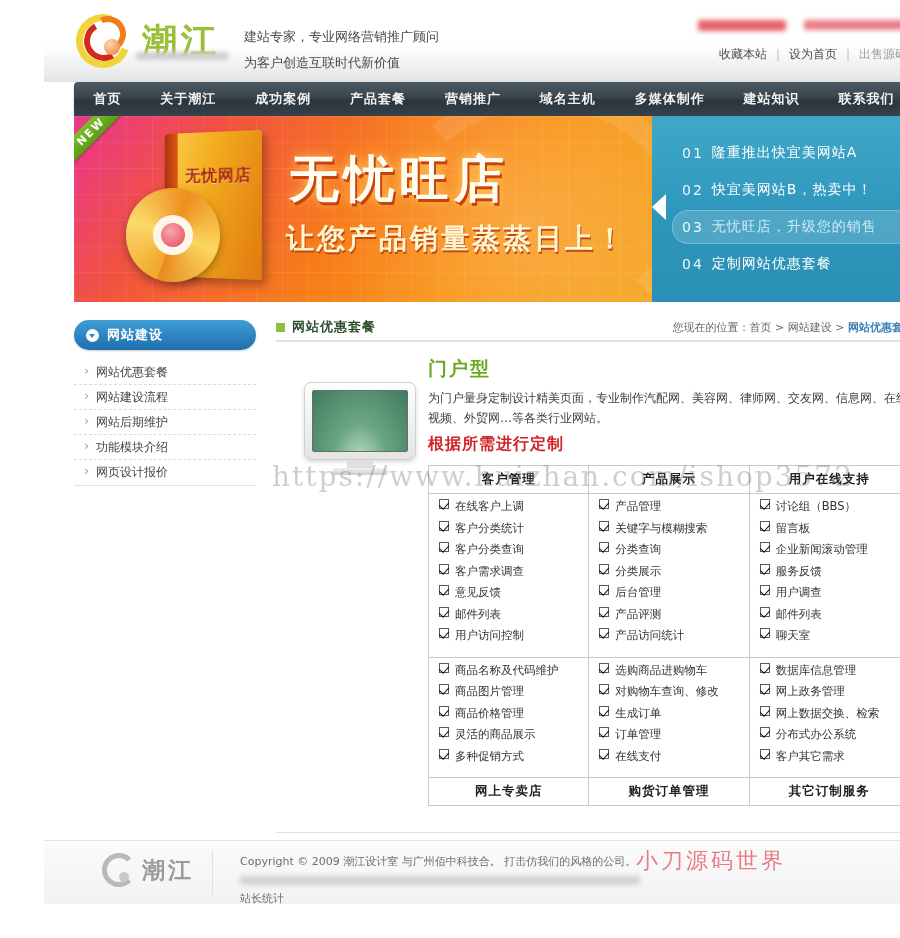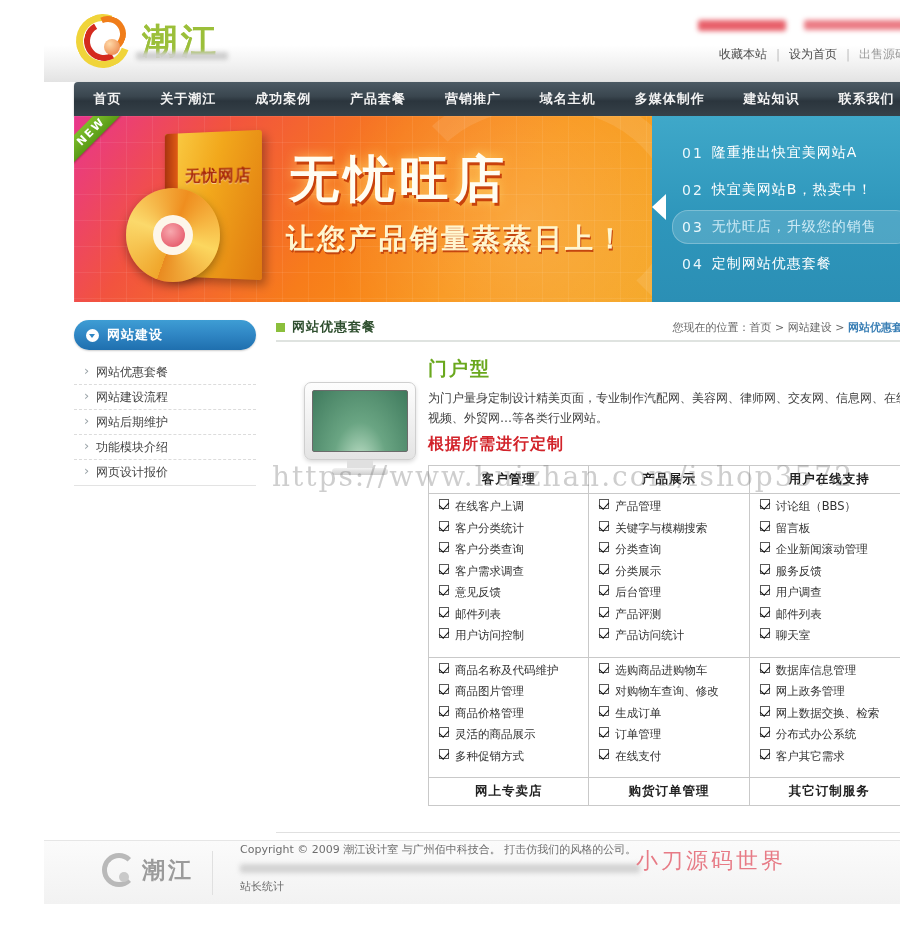--- a/index.html
+++ b/index.html
@@ -195,21 +195,21 @@
   
   .footer { position: absolute; left: 0; top: 840px; width: 900px; height: 64px;
     background: linear-gradient(to bottom, #fbfbfb, #f2f2f2); border-top: 1px solid #e6e6e6; }
   .f-logo { position: absolute; left: 58px; top: 12px; display: flex; align-items: center; }
   .f-ring { width: 34px; height: 34px; border-radius: 50%; border: 5px solid #b9b9b9;
     border-right-color: transparent; position: relative; }
   .f-ring::after { content: ""; position: absolute; left: 12px; top: 14px; width: 10px; height: 10px;
     border-radius: 50%; background: #c9c9c9; }
   .f-name { margin-left: 6px; font-size: 23px; font-weight: bold; color: #9b9b9b; letter-spacing: 3px; }
   .f-div { position: absolute; left: 168px; top: 10px; width: 1px; height: 44px; background: #e0e0e0; }
-  .f-text { position: absolute; left: 196px; top: 0; font-size: 11px; color: #6d6d6d; line-height: 18px; }
+  .f-text { position: absolute; left: 196px; top: 12px; font-size: 11px; color: #6d6d6d; line-height: 18px; }
   .f-blur { width: 400px; height: 9px; background: #d2d2d2; filter: blur(2.4px); border-radius: 2px; margin: 5px 0; }
   .watermark-red { position: absolute; left: 592px; top: 846px; font-size: 22px;
     color: #e77b86; letter-spacing: 3px; font-family: "DejaVu Serif", "Liberation Serif", serif; }
   .watermark-url { position: absolute; left: 228px; top: 460px; font-size: 28px;
     color: rgba(110,110,110,.34); letter-spacing: 2px; white-space: nowrap;
     font-family: "DejaVu Serif", "Liberation Serif", serif; pointer-events: none; }
 </style>
 </head>
 <body>
 
@@ -220,20 +220,24 @@
       <div class="logo-mark">
         <div class="ring ring-yellow"></div>
         <div class="ring ring-red"></div>
         <div class="ring ring-orange"></div>
         <div class="logo-dot"></div>
       </div>
       <div class="logo-text">潮江</div>
     </div>
     <div class="logo-sub"></div>
 
+    <div class="slogan">
+      <div>建站专家，专业网络营销推广顾问</div>
+      <div>为客户创造互联时代新价值</div>
+    </div>
 
     <div class="hdr-redbar">
       <div class="redblur-a"></div>
       <div class="redblur-b"></div>
     </div>
 
     <div class="hdr-links">
       <a href="#">收藏本站</a>
       <span class="sep">|</span>
       <a href="#">设为首页</a>

